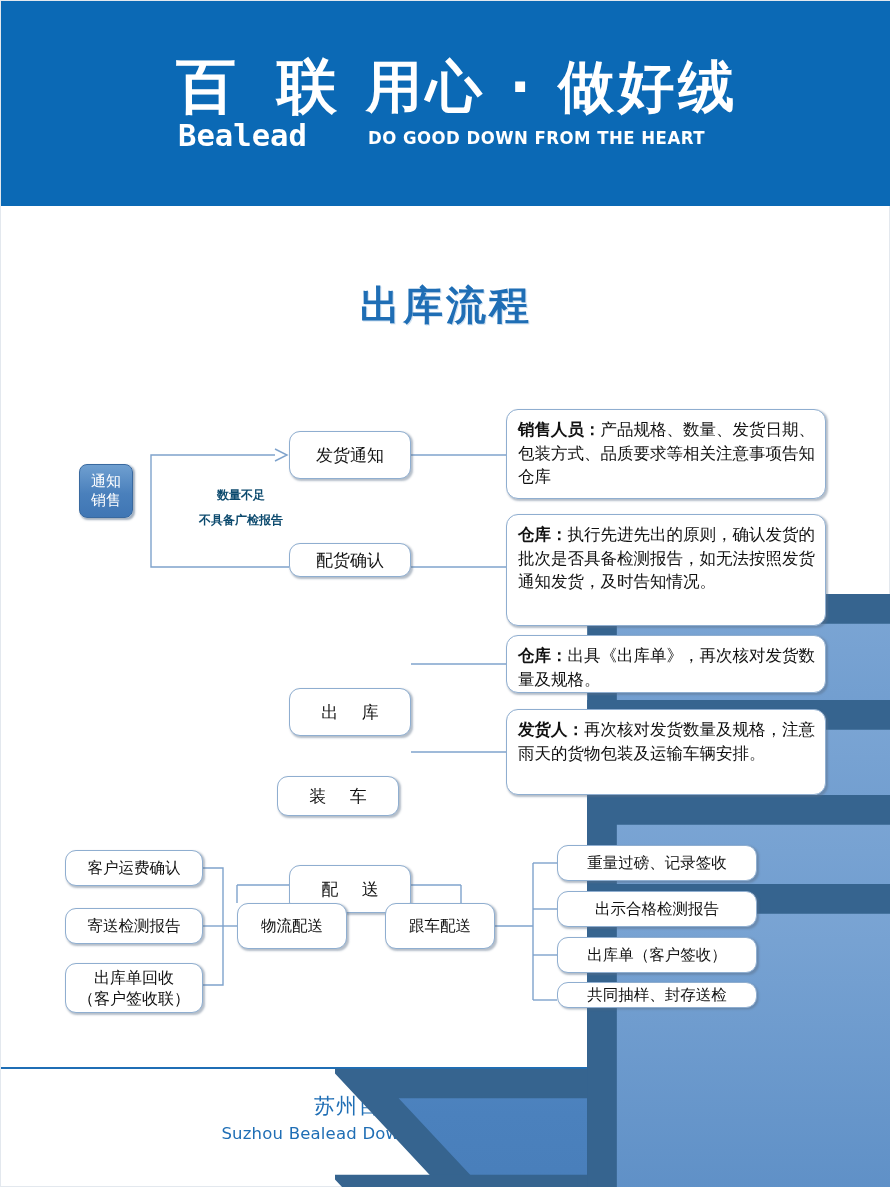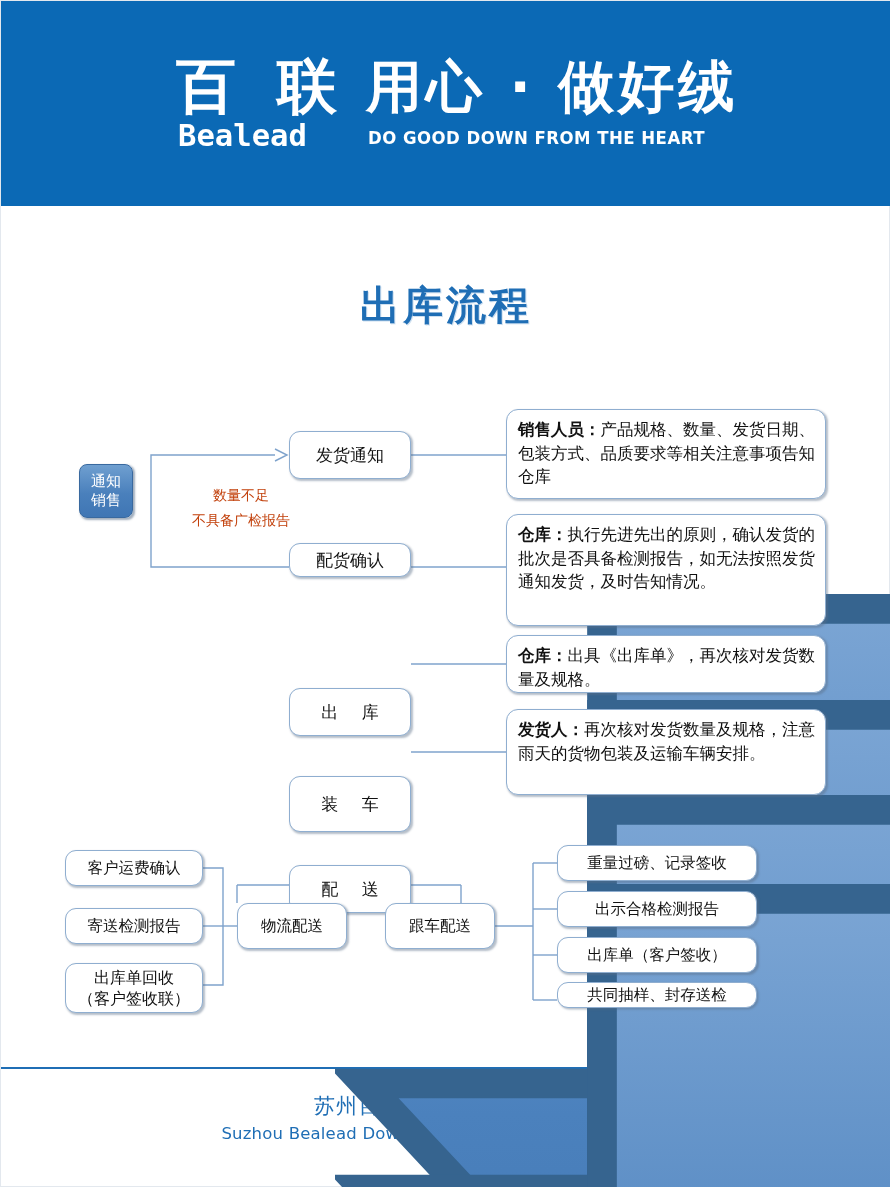--- a/index.html
+++ b/index.html
@@ -80,22 +80,22 @@
     position:absolute;box-sizing:border-box;
     background:linear-gradient(180deg,#6f9fd0 0%,#4a80bc 55%,#3f76b4 100%);
     border:1px solid #39699f;border-radius:8px;
     color:#ffffff;font-size:15px;line-height:19px;
     display:flex;align-items:center;justify-content:center;text-align:center;
     box-shadow:1.5px 1.5px 2px rgba(70,95,125,.5);
     z-index:4;
   }
 
   .label{
-    position:absolute;color:#c2410c;font-size:14px;line-height:25px;
-    text-align:center;z-index:3;
+    position:absolute;color:#0c4a6e;font-size:12px;line-height:25px;
+    text-align:center;z-index:3;font-weight:bold;
   }
 
   .arrow{position:absolute;width:30px;height:34px;z-index:3;}
 
   
   .footer-rule{
     position:absolute;left:0;top:1066px;width:890px;height:2px;background:#1f6eb5;
   }
   .footer{
     position:absolute;left:0;top:1090px;width:890px;text-align:center;
@@ -166,21 +166,21 @@
     </div>
 
     <div class="node" style="left:288px;top:542px;width:122px;height:34px;">
       <span>配货确认</span>
     </div>
 
     <div class="node spaced" style="left:288px;top:639px;width:122px;height:48px;">
       <span>出 库</span>
     </div>
 
-    <div class="node spaced" style="left:288px;top:727px;width:122px;height:56px;">
+    <div class="node spaced" style="left:276px;top:727px;width:122px;height:40px;">
       <span>装 车</span>
     </div>
 
     <div class="node spaced" style="left:288px;top:816px;width:122px;height:48px;">
       <span>配 送</span>
     </div>
 
     <svg class="arrow" style="left:334px;top:489px;" viewBox="0 0 30 34">
       <defs>
           <linearGradient id="ag1" x1="0" y1="0" x2="0" y2="1">

